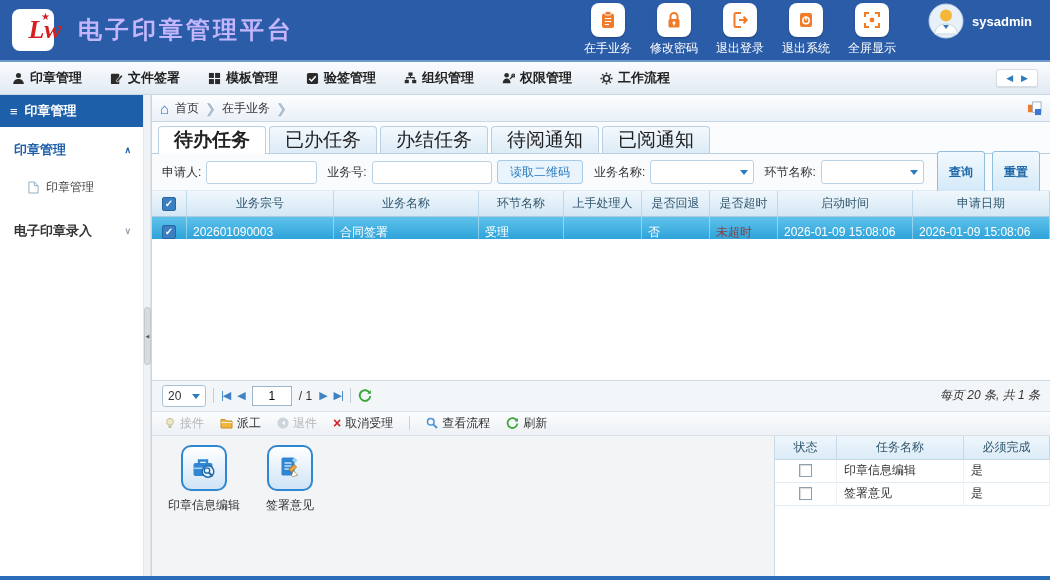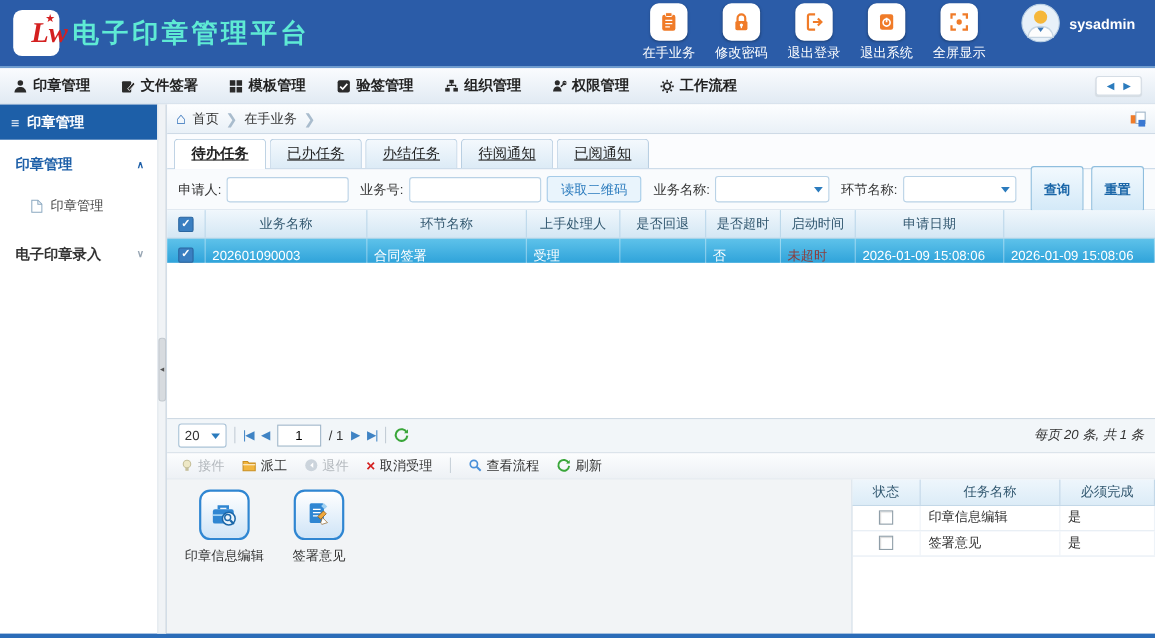--- a/index.html
+++ b/index.html
@@ -5,21 +5,21 @@
   * { box-sizing: border-box; margin: 0; padding: 0; }
   html,body { width:1050px; height:580px; overflow:hidden; }
   body { font-family: "Liberation Sans", sans-serif; font-size:12px; color:#333; background:#fff; }
   .app { width:1050px; height:580px; display:flex; flex-direction:column; }
 
   
   .hdr { height:62px; background:#2b5ca8; border-bottom:2px solid #6f9ccf; display:flex; align-items:center; padding:0 12px; flex:none; }
   .logo-box { width:42px; height:42px; background:#fff; border-radius:8px; display:flex; align-items:center; justify-content:center; position:relative;padding-left:24px; }
   .logo-text { font-family:"Liberation Serif", serif; font-style:italic; font-weight:bold; font-size:26px; color:#d42020; line-height:1; }
   .logo-star { position:absolute; top:2px; right:4px; color:#d42020; font-size:10px; }
-  .hdr-title { color:#5eead4; font-size:24px; font-weight:bold; letter-spacing:3px; margin-left:12px; }
+  .hdr-title { color:#c4b5fd; font-size:24px; font-weight:bold; letter-spacing:3px; margin-left:24px; }
   .hdr-right { margin-left:auto; display:flex; align-items:flex-start; gap:10px; }
   .hdr-action { display:flex; flex-direction:column; align-items:center; width:56px; cursor:pointer; }
   .hdr-tile { width:34px; height:34px; background:#fff; border-radius:8px; box-shadow:0 1px 2px rgba(0,0,0,.25); display:flex; align-items:center; justify-content:center; }
   .hdr-action-label { color:#fff; font-size:12px; margin-top:3px; white-space:nowrap; }
   .hdr-user { display:flex; align-items:center; gap:8px; margin-left:18px; margin-right:6px;justify-content:space-between; }
   .hdr-user-name { color:#fff; font-weight:bold; font-size:13px; }
 
   
   .menubar { height:33px; background:linear-gradient(#fafcfe,#e1eaf3); border-bottom:1px solid #c9d6e4; display:flex; align-items:center; padding:0 12px; gap:28px; flex:none; }
   .menu-item { display:flex; align-items:center; gap:5px; font-size:13px; font-weight:bold; color:#222; cursor:pointer; white-space:nowrap; }
@@ -47,21 +47,21 @@
   
   .main { flex:1; min-width:0; display:flex; flex-direction:column; border-left:1px solid #c9d6e4; background:#fff; }
 
   .breadcrumb { height:27px; flex:none; background:linear-gradient(#fdfeff,#e9f0f7); border-bottom:1px solid #c9d6e4; display:flex; align-items:center; padding:0 8px; gap:6px; }
   .crumb-home { color:#2b6cb8; font-size:15px; line-height:1; }
   .crumb { font-size:12px; color:#333; }
   .crumb-sep { color:#a9bccd; font-size:13px; }
   .crumb-right { margin-left:auto; display:flex; align-items:center; cursor:pointer; }
 
   .tabstrip { height:32px; flex:none; display:flex; align-items:flex-end; gap:3px; padding:4px 6px 0 6px; border-bottom:1px solid #b9cfe2; background:#fbfcfe; }
-  .tab { height:27px; line-height:26px; padding:0 15px; font-size:13px; color:#222; background:linear-gradient(#f4f9fd,#dcebf6); border:1px solid #b9cfe2; border-bottom:none; border-radius:4px 4px 0 0; cursor:pointer; white-space:nowrap;text-decoration:underline; }
+  .tab { height:27px; line-height:26px; padding:0 15px; font-size:19px; color:#222; background:linear-gradient(#f4f9fd,#dcebf6); border:1px solid #b9cfe2; border-bottom:none; border-radius:4px 4px 0 0; cursor:pointer; white-space:nowrap; }
   .tab.active { background:#fff; font-weight:bold; margin-bottom:-1px; height:28px; }
 
   .filterbar { height:37px; flex:none; background:#f9fbfd; border-bottom:1px solid #e1e9f1; display:flex; align-items:center; padding:0 10px; gap:5px; font-size:12px; }
   .filterbar label { white-space:nowrap; color:#333; }
   .f-input { height:23px; border:1px solid #b9d2e6; border-radius:3px; background:#fff; outline:none; padding:0 5px; font-size:12px; min-width:0; }
   .f-select { height:24px; border:1px solid #b9d2e6; border-radius:3px; background:#fff; display:flex; align-items:center; justify-content:flex-end; padding:0 5px; cursor:pointer; min-width:0; }
   .sel-arrow { width:0; height:0; border:4px solid transparent; border-top:5px solid #2b7bbd; margin-top:5px; }
   .qr-btn { height:24px; padding:0 12px; background:#e9f4fc; border:1px solid #a5cbe8; border-radius:3px; color:#2b7bbd; font-size:12px; white-space:nowrap; cursor:pointer; }
   .f-btn { height:42px; width:48px; flex:none; background:linear-gradient(#f2f9fe,#d3e9f8); border:1px solid #8fbede; border-radius:3px; color:#1a66a8; font-weight:bold; font-size:12px; cursor:pointer; }
   .f-btn.reset { margin-left:2px; }
@@ -355,20 +355,21 @@
             <span class="sel-arrow"></span>
           </div>
         <button class="f-btn" style="margin-left:8px;">查询</button>
         <button class="f-btn reset">重置</button>
       </div>
 
       <div class="grid-header">
         <div class="gh-cell">
             <span class="chk">✓</span>
           </div>
+        <div class="gh-cell">业务宗号</div>
         <div class="gh-cell">业务名称</div>
         <div class="gh-cell">环节名称</div>
         <div class="gh-cell">上手处理人</div>
         <div class="gh-cell">是否回退</div>
         <div class="gh-cell">是否超时</div>
         <div class="gh-cell">启动时间</div>
         <div class="gh-cell">申请日期</div>
       </div>
 
       <div class="grid-row">

